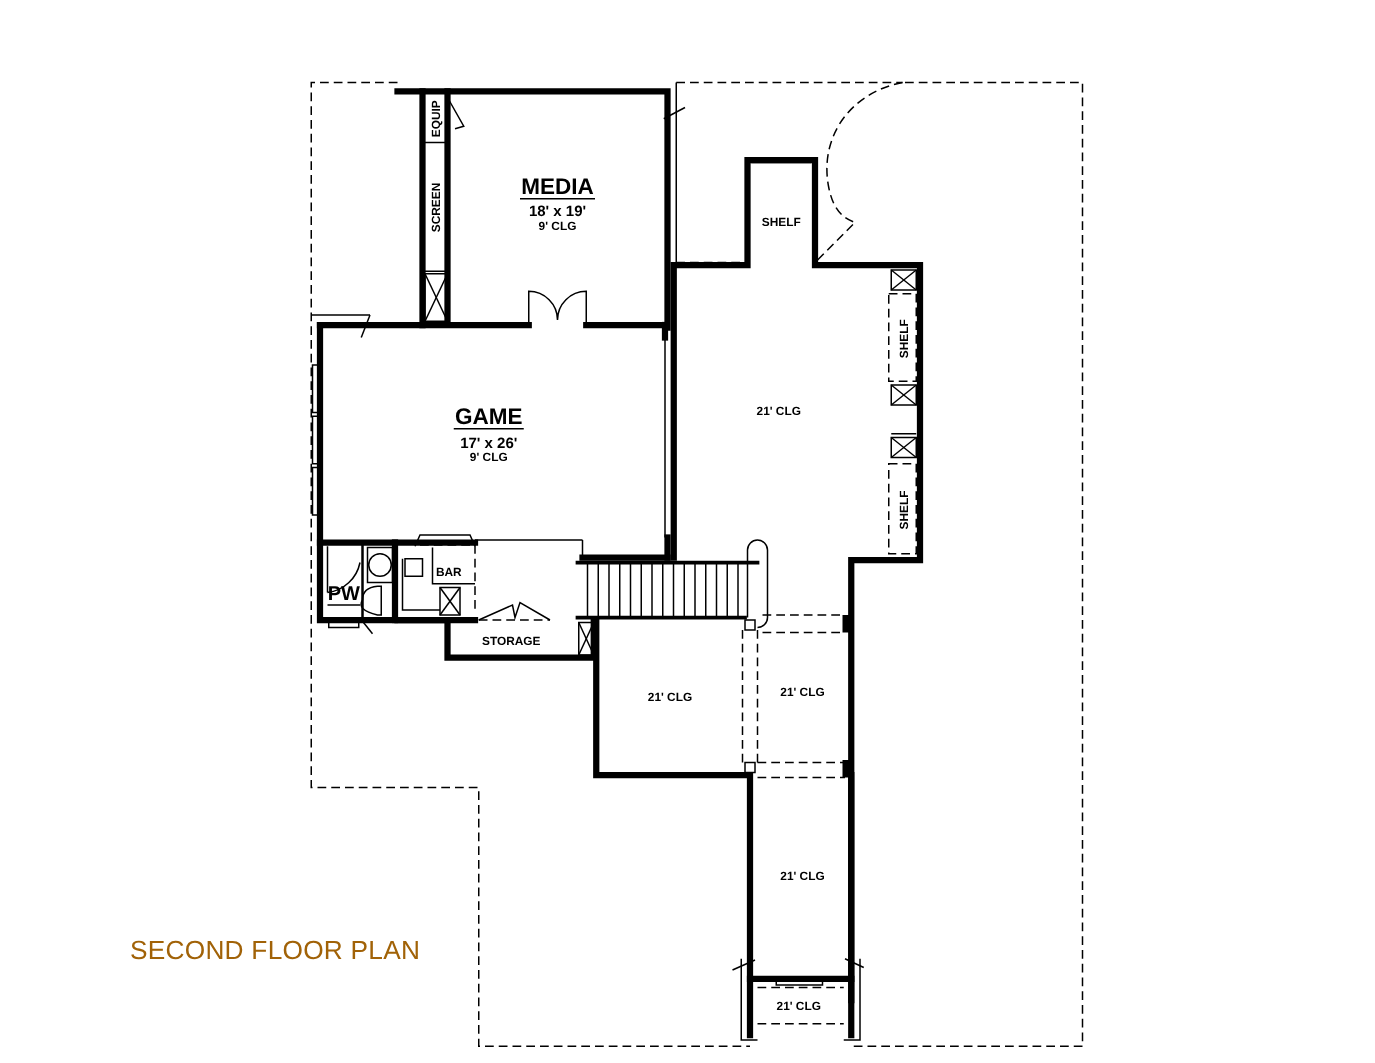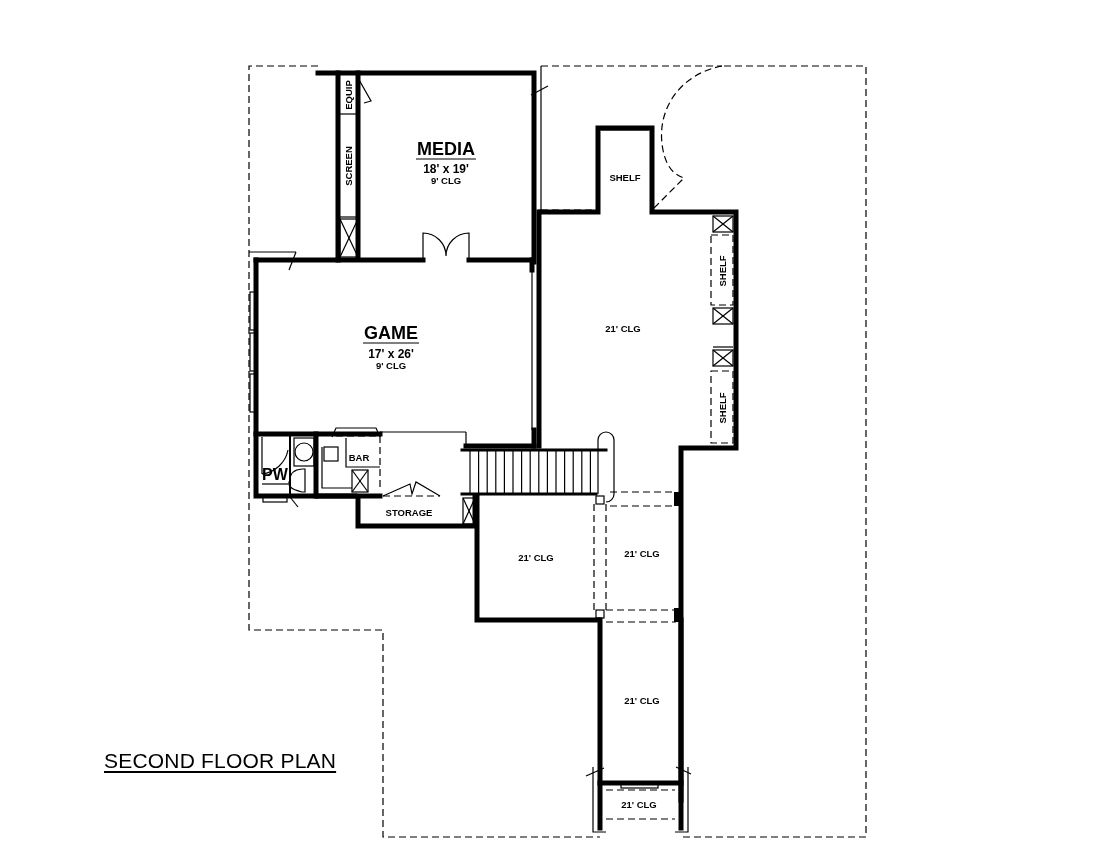--- a/index.html
+++ b/index.html
@@ -5,21 +5,21 @@
   html, body { margin: 0; padding: 0; background: #ffffff; }
   body { width: 1100px; height: 850px; position: relative; overflow: hidden; font-family: "Liberation Sans", sans-serif; }
   svg { position: absolute; left: 0; top: 0; }
   .wall { stroke: #000; fill: none; stroke-width: 5; stroke-linecap: square; }
   .thin { stroke: #000; fill: none; stroke-width: 1.2; }
   .dash { stroke: #000; fill: none; stroke-width: 1.2; stroke-dasharray: 7 4; }
   .lbl { font-family: "Liberation Sans", sans-serif; font-weight: bold; fill: #000; }
   .room-title { font-size: 18px; }
   .dim { font-size: 12px; }
   .small { font-size: 9.5px; }
-  .plan-title { position: absolute; left: 104px; top: 749px; font-size: 21px; font-family: "Liberation Sans", sans-serif; color: #000000; text-decoration: underline; text-underline-offset: 3px; letter-spacing: 0.2px; }
+  .plan-title { position: absolute; left: 104px; top: 749px; font-size: 21px; font-family: "Liberation Sans", sans-serif; color: #a16207; text-underline-offset: 3px; letter-spacing: 0.2px; }
 </style>
 </head>
 <body>
 
 <svg width="1100" height="850" viewBox="0 0 1100 850">
 
   <g>
     <polyline class="dash" points="318,66 249,66 249,630 383,630 383,837 600,837"></polyline>
     <polyline class="dash" points="683,837 866,837 866,66 722,66"></polyline>
     <polyline class="dash" points="541,66 722,66"></polyline>

